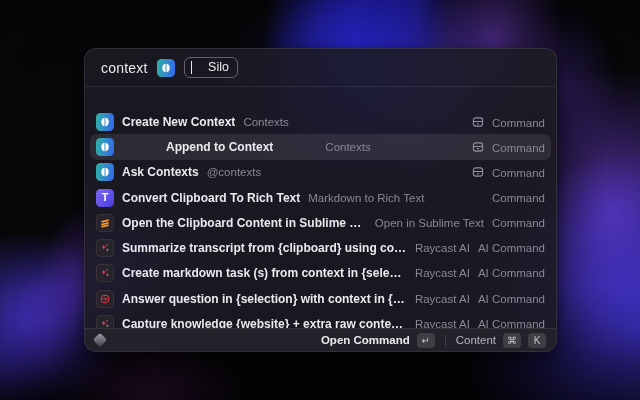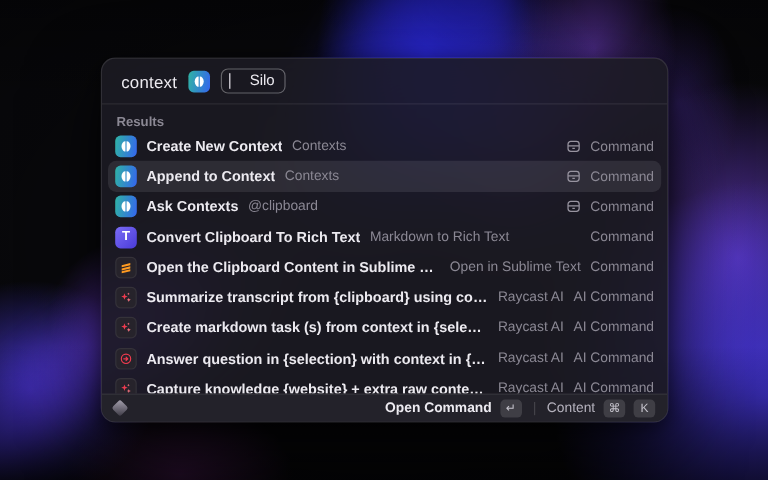--- a/index.html
+++ b/index.html
@@ -42,21 +42,21 @@
   .arg-pill { display:inline-flex; align-items:center; gap:16px; padding:2px 8px 3px 6px;
     border:1px solid rgba(255,255,255,0.32); border-radius:6px; }
   .caret { width:1.5px; height:13px; background:#e9e7ee; display:inline-block; }
   .arg-text { font-size:12.5px; color:#eceaf0; }
 
   .results-label { padding:9px 12px 2px 12px; font-size:11px; font-weight:600; color:#8b8894; }
 
   .list { position:absolute; top:60px; left:0; right:0; bottom:23px; overflow:hidden; }
   .row { display:flex; align-items:center; height:25.3px; margin:0 5px; padding:0 6px;
     border-radius:7px; gap:0; }
-  .row.selected { background:rgba(255,255,255,0.09); }
+  .row.selected { background:rgba(255,255,255,0.09);gap:44px; }
   .row-title { font-size:12px; font-weight:600; color:#eceaf0; white-space:nowrap;
     overflow:hidden; text-overflow:ellipsis; flex:0 1 auto; min-width:0; margin-left:8px; }
   .row-subtitle { font-size:11.5px; color:#8b8894; white-space:nowrap; margin-left:8px; flex:0 0 auto; }
   .row-spacer { flex:1 1 0; min-width:8px; }
   .row-accessory { display:flex; align-items:flex-end; gap:7px; flex:0 0 auto; }
   .acc-label { font-size:11.5px; color:#8b8894; white-space:nowrap; }
   .acc-icon { display:inline-flex; }
 
   .tile { width:18px; height:18px; border-radius:4.5px; display:inline-flex; flex:0 0 auto;
     align-items:center; justify-content:center; }
@@ -95,21 +95,20 @@
           <path fill="#fff" d="M7.35 2.2C4.9 2.2 3 4.55 3 7.5c0 3.35 2.1 6.3 4.35 6.3V2.2z"></path>
           <path fill="#fff" d="M8.65 2.2v11.6C10.9 13.8 13 10.85 13 7.5c0-2.95-1.9-5.3-4.35-5.3z"></path>
         </svg>
       </span>
     <span class="arg-pill">
       <span class="caret"></span>
       <span class="arg-text">Silo</span>
     </span>
   </div>
 
-  <div class="results-label">Results</div>
 
   <div class="list" id="result-list">
       <div class="row">
         <span class="tile grad-teal">
           <svg viewBox="0 0 16 16" width="12" height="12">
             <path fill="#fff" d="M7.35 2.2C4.9 2.2 3 4.55 3 7.5c0 3.35 2.1 6.3 4.35 6.3V2.2z"></path>
             <path fill="#fff" d="M8.65 2.2v11.6C10.9 13.8 13 10.85 13 7.5c0-2.95-1.9-5.3-4.35-5.3z"></path>
           </svg>
         </span>
         <span class="row-title">Create New Context</span>
@@ -148,21 +147,21 @@
         </span>
       </div>
       <div class="row">
         <span class="tile grad-teal">
           <svg viewBox="0 0 16 16" width="12" height="12">
             <path fill="#fff" d="M7.35 2.2C4.9 2.2 3 4.55 3 7.5c0 3.35 2.1 6.3 4.35 6.3V2.2z"></path>
             <path fill="#fff" d="M8.65 2.2v11.6C10.9 13.8 13 10.85 13 7.5c0-2.95-1.9-5.3-4.35-5.3z"></path>
           </svg>
         </span>
         <span class="row-title">Ask Contexts</span>
-        <span class="row-subtitle">@clipboard</span>
+        <span class="row-subtitle">@contexts</span>
         <span class="row-spacer"></span>
         <span class="row-accessory">
           <span class="acc-icon">
             <svg viewBox="0 0 16 16" width="14" height="14" fill="none" stroke="#97939f" stroke-width="1.2">
               <rect x="2.7" y="3.3" width="10.6" height="9.4" rx="2.6"></rect>
               <path d="M2.7 7.5h10.6"></path>
               <path d="M6.8 9.9h2.4"></path>
             </svg>
           </span>
           <span class="acc-label">Command</span>

